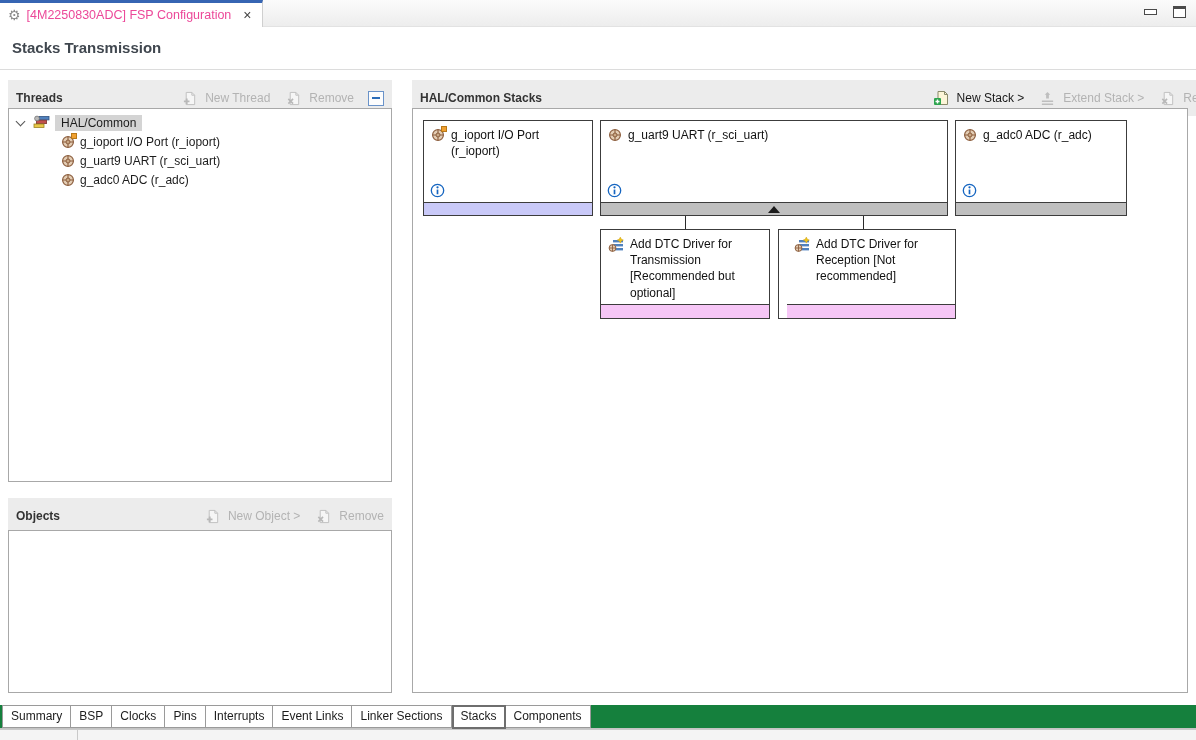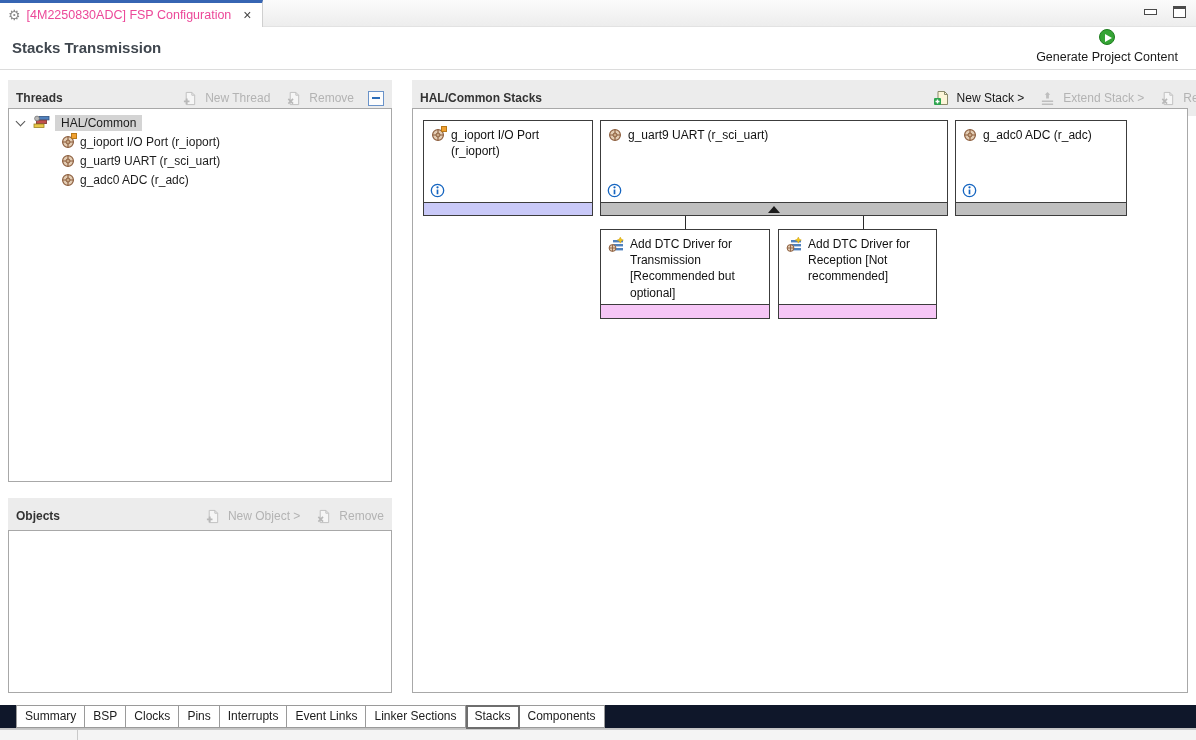--- a/index.html
+++ b/index.html
@@ -62,22 +62,22 @@
   .card .cbody { position:relative; width:100%; }
   .card .chead { display:flex; gap:6px; padding:6px 6px 0 7px; font-size:12px; color:#111; line-height:1.35; }
   .card .chead .ticon { flex:none; margin-top:1px; }
   .card .strip { border-top:1px solid #3c3c3c; position:relative; }
   .card .info { position:absolute; left:6px; bottom:4px; }
   .tri-up { position:absolute; left:50%; top:3px; margin-left:-6px; width:0; height:0;
             border-left:6px solid transparent; border-right:6px solid transparent; border-bottom:8px solid #1c1c1c; }
   .conn { position:absolute; width:1px; background:#2a2a2a; }
 
   
-  .bottomtabs { position:absolute; left:0; top:705px; width:1196px; height:24px; background:#0f172a;
-                border-bottom:1px solid #c4c4c4; display:flex; align-items:flex-start; padding-left:16px; }
+  .bottomtabs { position:absolute; left:0; top:705px; width:1196px; height:24px; background:#15803d;
+                border-bottom:1px solid #c4c4c4; display:flex; align-items:flex-start; padding-left:2px; }
   .btab { font-size:12px; color:#1c1c1c; padding:3px 8px 4px 8px; border:1px solid #9a9a9a;
           border-left-width:0; background:#fff; cursor:pointer; height:23px; white-space:nowrap; }
   .btab:first-child { border-left-width:1px; }
   .btab.selected { border:2px solid #6e6e6e; height:24px; position:relative; z-index:2; padding:2px 7px 4px 7px; }
 
   
   .statusbar { position:absolute; left:0; top:729px; width:1196px; height:11px; background:#f4f4f4;
                border-top:1px solid #c9c9c9; }
   .statusbar .cell { position:absolute; left:0; top:0; width:78px; height:11px; border-right:1px solid #c9c9c9; }
 
@@ -95,24 +95,20 @@
       <span class="close">×</span>
     </div>
     <div class="winbtns">
       <span class="win-min"></span>
       <span class="win-max"></span>
     </div>
   </div>
 
   <div class="pagehead">
     <div class="ptitle">Stacks Transmission</div>
-    <div class="generate">
-      <span class="gicon"></span>
-      <div class="glabel">Generate Project Content</div>
-    </div>
   </div>
 
   <div class="ptoolbar" style="left:8px; top:80px; width:384px;">
     <span class="ttl">Threads</span>
     <span class="sp"></span>
     <span class="tool-item disabled">
       <span>
         <svg width="15" height="15" viewBox="0 0 16 16">
             <path d="M4.5 1.5h6l3 3v10h-9z" fill="#fff" stroke="#9a9a9a"></path>
             <path d="M10.5 1.5v3h3" fill="none" stroke="#9a9a9a"></path>
@@ -333,21 +329,21 @@
             <path d="M4.5 7.6v6.8M1.1 11h6.8" stroke="#8d5f3f" stroke-width=".9"></path>
             <path d="M12.3 0l1 2.1 2.1 1-2.1 1-1 2.1-1-2.1-2.1-1 2.1-1z" fill="#f0c419" stroke="#c79a12" stroke-width=".4"></path>
           </svg>
         </span>
         <span>Add DTC Driver for Transmission [Recommended but optional]</span>
       </div>
     </div>
     <div class="strip" style="height: 14px; background: rgb(246, 198, 246);"></div>
   </div>
 
-  <div class="card" style="left:778px; top:229px; width:159px;">
+  <div class="card" style="left:778px; top:229px; width:178px;padding-left:8px;">
     <div class="cbody" style="height:74px;">
       <div class="chead">
         <span class="ticon">
           <svg width="16" height="16" viewBox="0 0 16 16">
             <rect x="5" y="3" width="10" height="2.4" fill="#4f81bd"></rect>
             <rect x="5" y="7" width="10" height="2.4" fill="#4f81bd"></rect>
             <rect x="5" y="11" width="10" height="2.4" fill="#4f81bd"></rect>
             <circle cx="4.5" cy="11" r="3.4" fill="#e3cdb4" stroke="#8d5f3f" stroke-width="1"></circle>
             <path d="M4.5 7.6v6.8M1.1 11h6.8" stroke="#8d5f3f" stroke-width=".9"></path>
             <path d="M12.3 0l1 2.1 2.1 1-2.1 1-1 2.1-1-2.1-2.1-1 2.1-1z" fill="#f0c419" stroke="#c79a12" stroke-width=".4"></path>

